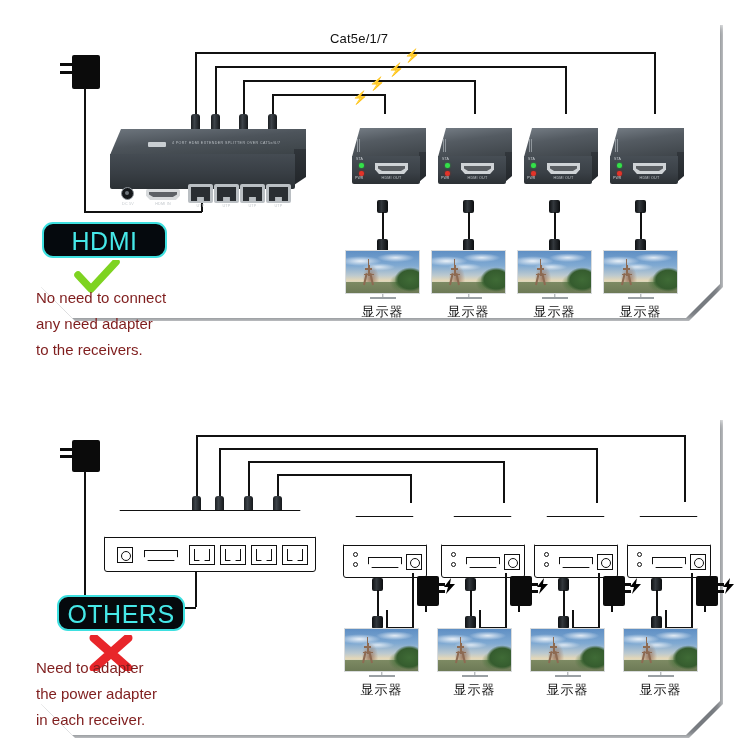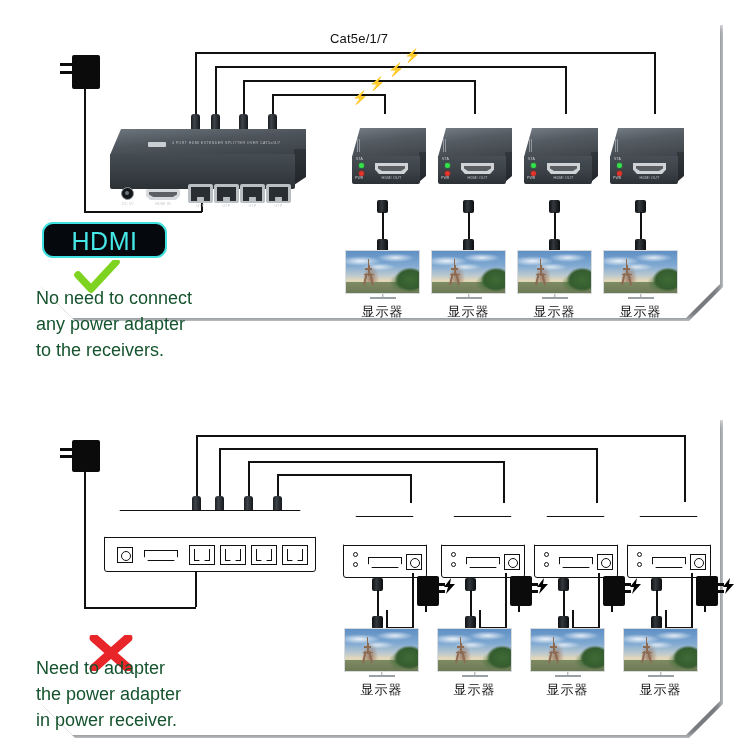--- a/index.html
+++ b/index.html
@@ -78,22 +78,22 @@
     width: 46px; height: 34px;
   }
   #cross-mark {
     position: absolute; left: 89px; top: 635px;
     width: 44px; height: 36px;
   }
 
   
   .caption {
     position: absolute;
-    color: #14532d;
-    font-size: 18px;
+    color: #7f1d1d;
+    font-size: 15px;
     line-height: 26px;
     width: 160px;
   }
   #caption-ours   { left: 36px; top: 285px; }
   #caption-others { left: 36px; top: 655px; }
   .caption div { white-space: nowrap; }
 
   
   #cat-label {
     position: absolute;
@@ -714,21 +714,21 @@
 
   <div id="badge-backdrop-ours"></div>
   <div id="badge-ours" class="badge">HDMI</div>
 
   <svg id="check-mark" viewBox="0 0 46 34">
     <path d="M4 15 L17 29 L42 2" fill="none" stroke="#7ed321" stroke-width="7.5" stroke-linecap="round" stroke-linejoin="round"></path>
   </svg>
 
   <div id="caption-ours" class="caption">
     <div>No need to connect</div>
-    <div>any power adapter</div>
+    <div>any need adapter</div>
     <div>to the receivers.</div>
   </div>
 
   <div id="panel-bot-shadow" class="panel-shadow"></div>
   <div id="panel-bot" class="panel"></div>
 
   <div class="psu" style="left:60px; top:440px; width:46px; height:42px;">
     <div class="psu-body" style="left:12px; top:0;  width:28px; height:32px;"></div>
     <div class="psu-prong" style="left:0px;  top:8px;  width:13px;"></div>
     <div class="psu-prong" style="left:0px;  top:15px; width:13px;"></div>
@@ -946,24 +946,25 @@
         <i class="t-spire"></i>
           <i class="t-arch"></i>
           <i class="t-deck"></i>
       </div>
     </div>
     <div class="mon-stand"></div>
     <div class="mon-foot"></div>
     <div class="mon-label">显示器</div>
   </div>
 
+  <div id="badge-others" class="badge">OTHERS</div>
 
   <svg id="cross-mark" viewBox="0 0 44 36">
     <path d="M5 3 L39 33 M39 3 L5 33" fill="none" stroke="#e8262a" stroke-width="9" stroke-linecap="round"></path>
   </svg>
 
   <div id="caption-others" class="caption">
     <div>Need to adapter</div>
     <div>the power adapter</div>
-    <div>in power receiver.</div>
+    <div>in each receiver.</div>
   </div>
 
 </div>
 
 </body></html>

